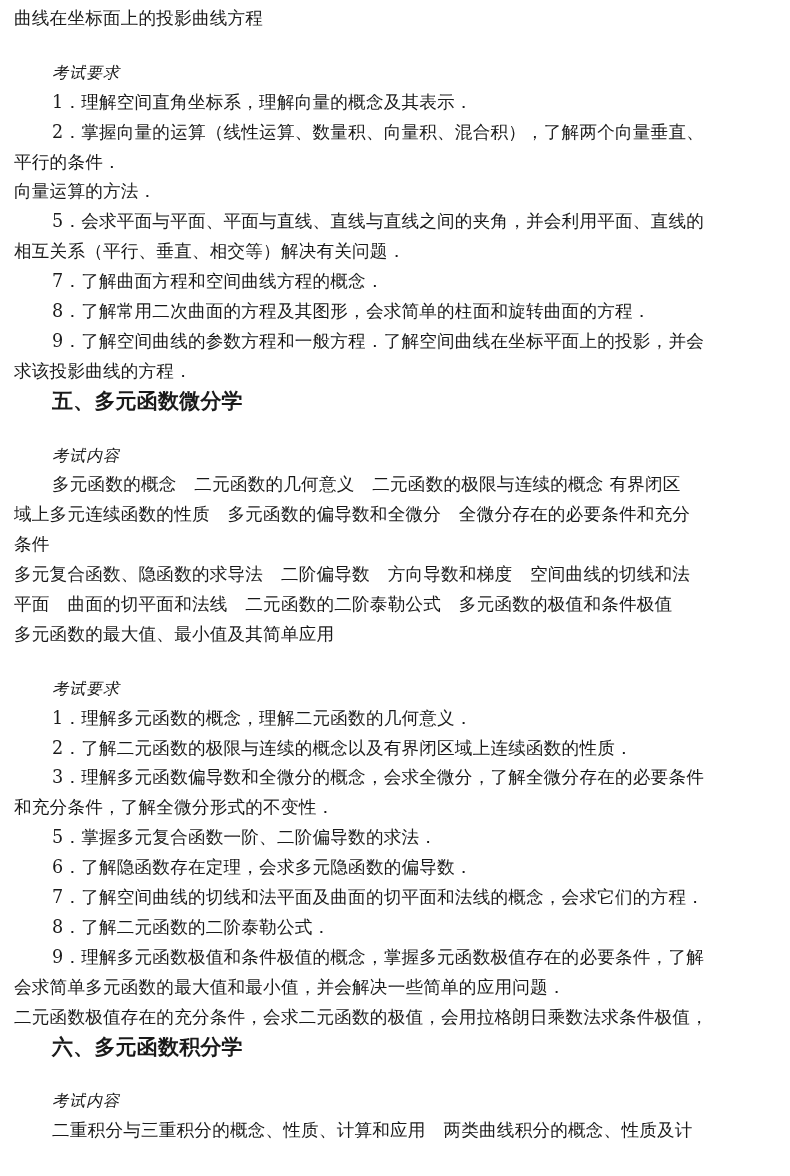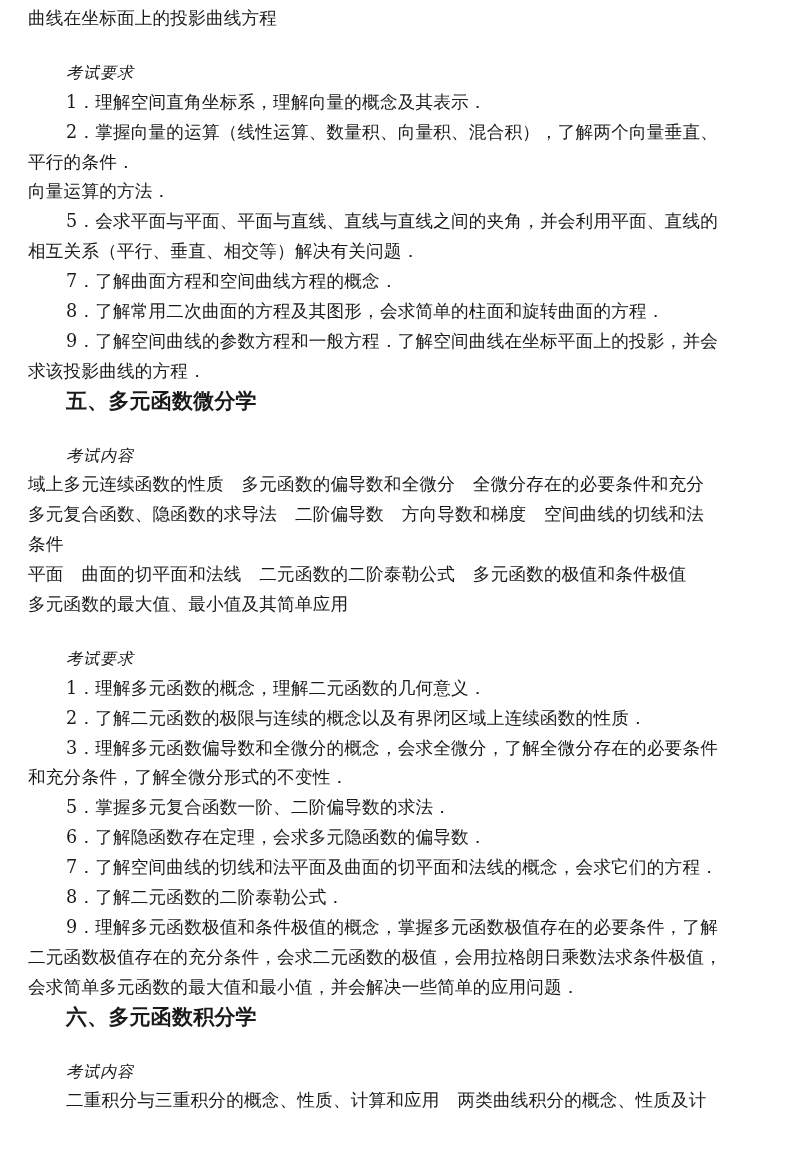--- a/index.html
+++ b/index.html
@@ -1,21 +1,21 @@
 <!DOCTYPE html>
 <html><head>
 <meta charset="utf-8">
 <style>
   html, body { margin: 0; padding: 0; background: #ffffff; }
   body {
     width: 790px; height: 1176px; overflow: hidden;
     font-family: "DejaVu Serif", "Liberation Serif", serif;
     color: #1a1a1a;
   }
-  .page { position: relative; padding: 4px 14px 0 28px; }
+  .page { position: relative; padding: 4px 14px 0 14px; }
   .line {
     font-size: 17.6px;
     line-height: 29.9px;
     height: 29.9px;
     white-space: nowrap;
     letter-spacing: 0.2px;
   }
   .indent { padding-left: 38px; }
   .sub { font-size: 16px; font-style: italic; letter-spacing: 1px; margin-top: 24px; }
   .heading { font-weight: bold; font-family: "DejaVu Sans", "Liberation Sans", sans-serif; font-size: 21px; }
@@ -31,33 +31,34 @@
   <div class="line">平行的条件．</div>
   <div class="line">向量运算的方法．</div>
   <div class="line indent">5．会求平面与平面、平面与直线、直线与直线之间的夹角，并会利用平面、直线的</div>
   <div class="line">相互关系（平行、垂直、相交等）解决有关问题．</div>
   <div class="line indent">7．了解曲面方程和空间曲线方程的概念．</div>
   <div class="line indent">8．了解常用二次曲面的方程及其图形，会求简单的柱面和旋转曲面的方程．</div>
   <div class="line indent">9．了解空间曲线的参数方程和一般方程．了解空间曲线在坐标平面上的投影，并会</div>
   <div class="line">求该投影曲线的方程．</div>
   <div class="line indent heading">五、多元函数微分学</div>
   <div class="line indent sub">考试内容</div>
+  <div class="line indent">多元函数的概念　二元函数的几何意义　二元函数的极限与连续的概念 有界闭区</div>
   <div class="line">域上多元连续函数的性质　多元函数的偏导数和全微分　全微分存在的必要条件和充分</div>
+  <div class="line">条件</div>
   <div class="line">多元复合函数、隐函数的求导法　二阶偏导数　方向导数和梯度　空间曲线的切线和法</div>
-  <div class="line">条件</div>
   <div class="line">平面　曲面的切平面和法线　二元函数的二阶泰勒公式　多元函数的极值和条件极值</div>
   <div class="line">多元函数的最大值、最小值及其简单应用</div>
   <div class="line indent sub">考试要求</div>
   <div class="line indent">1．理解多元函数的概念，理解二元函数的几何意义．</div>
   <div class="line indent">2．了解二元函数的极限与连续的概念以及有界闭区域上连续函数的性质．</div>
   <div class="line indent">3．理解多元函数偏导数和全微分的概念，会求全微分，了解全微分存在的必要条件</div>
   <div class="line">和充分条件，了解全微分形式的不变性．</div>
   <div class="line indent">5．掌握多元复合函数一阶、二阶偏导数的求法．</div>
   <div class="line indent">6．了解隐函数存在定理，会求多元隐函数的偏导数．</div>
   <div class="line indent">7．了解空间曲线的切线和法平面及曲面的切平面和法线的概念，会求它们的方程．</div>
   <div class="line indent">8．了解二元函数的二阶泰勒公式．</div>
   <div class="line indent">9．理解多元函数极值和条件极值的概念，掌握多元函数极值存在的必要条件，了解</div>
+  <div class="line">会求简单多元函数的最大值和最小值，并会解决一些简单的应用问题．</div>
   <div class="line">二元函数极值存在的充分条件，会求二元函数的极值，会用拉格朗日乘数法求条件极值，</div>
-  <div class="line">会求简单多元函数的最大值和最小值，并会解决一些简单的应用问题．</div>
   <div class="line indent heading">六、多元函数积分学</div>
   <div class="line indent sub">考试内容</div>
   <div class="line indent">二重积分与三重积分的概念、性质、计算和应用　两类曲线积分的概念、性质及计</div>
 </div>
 
 </body></html>

